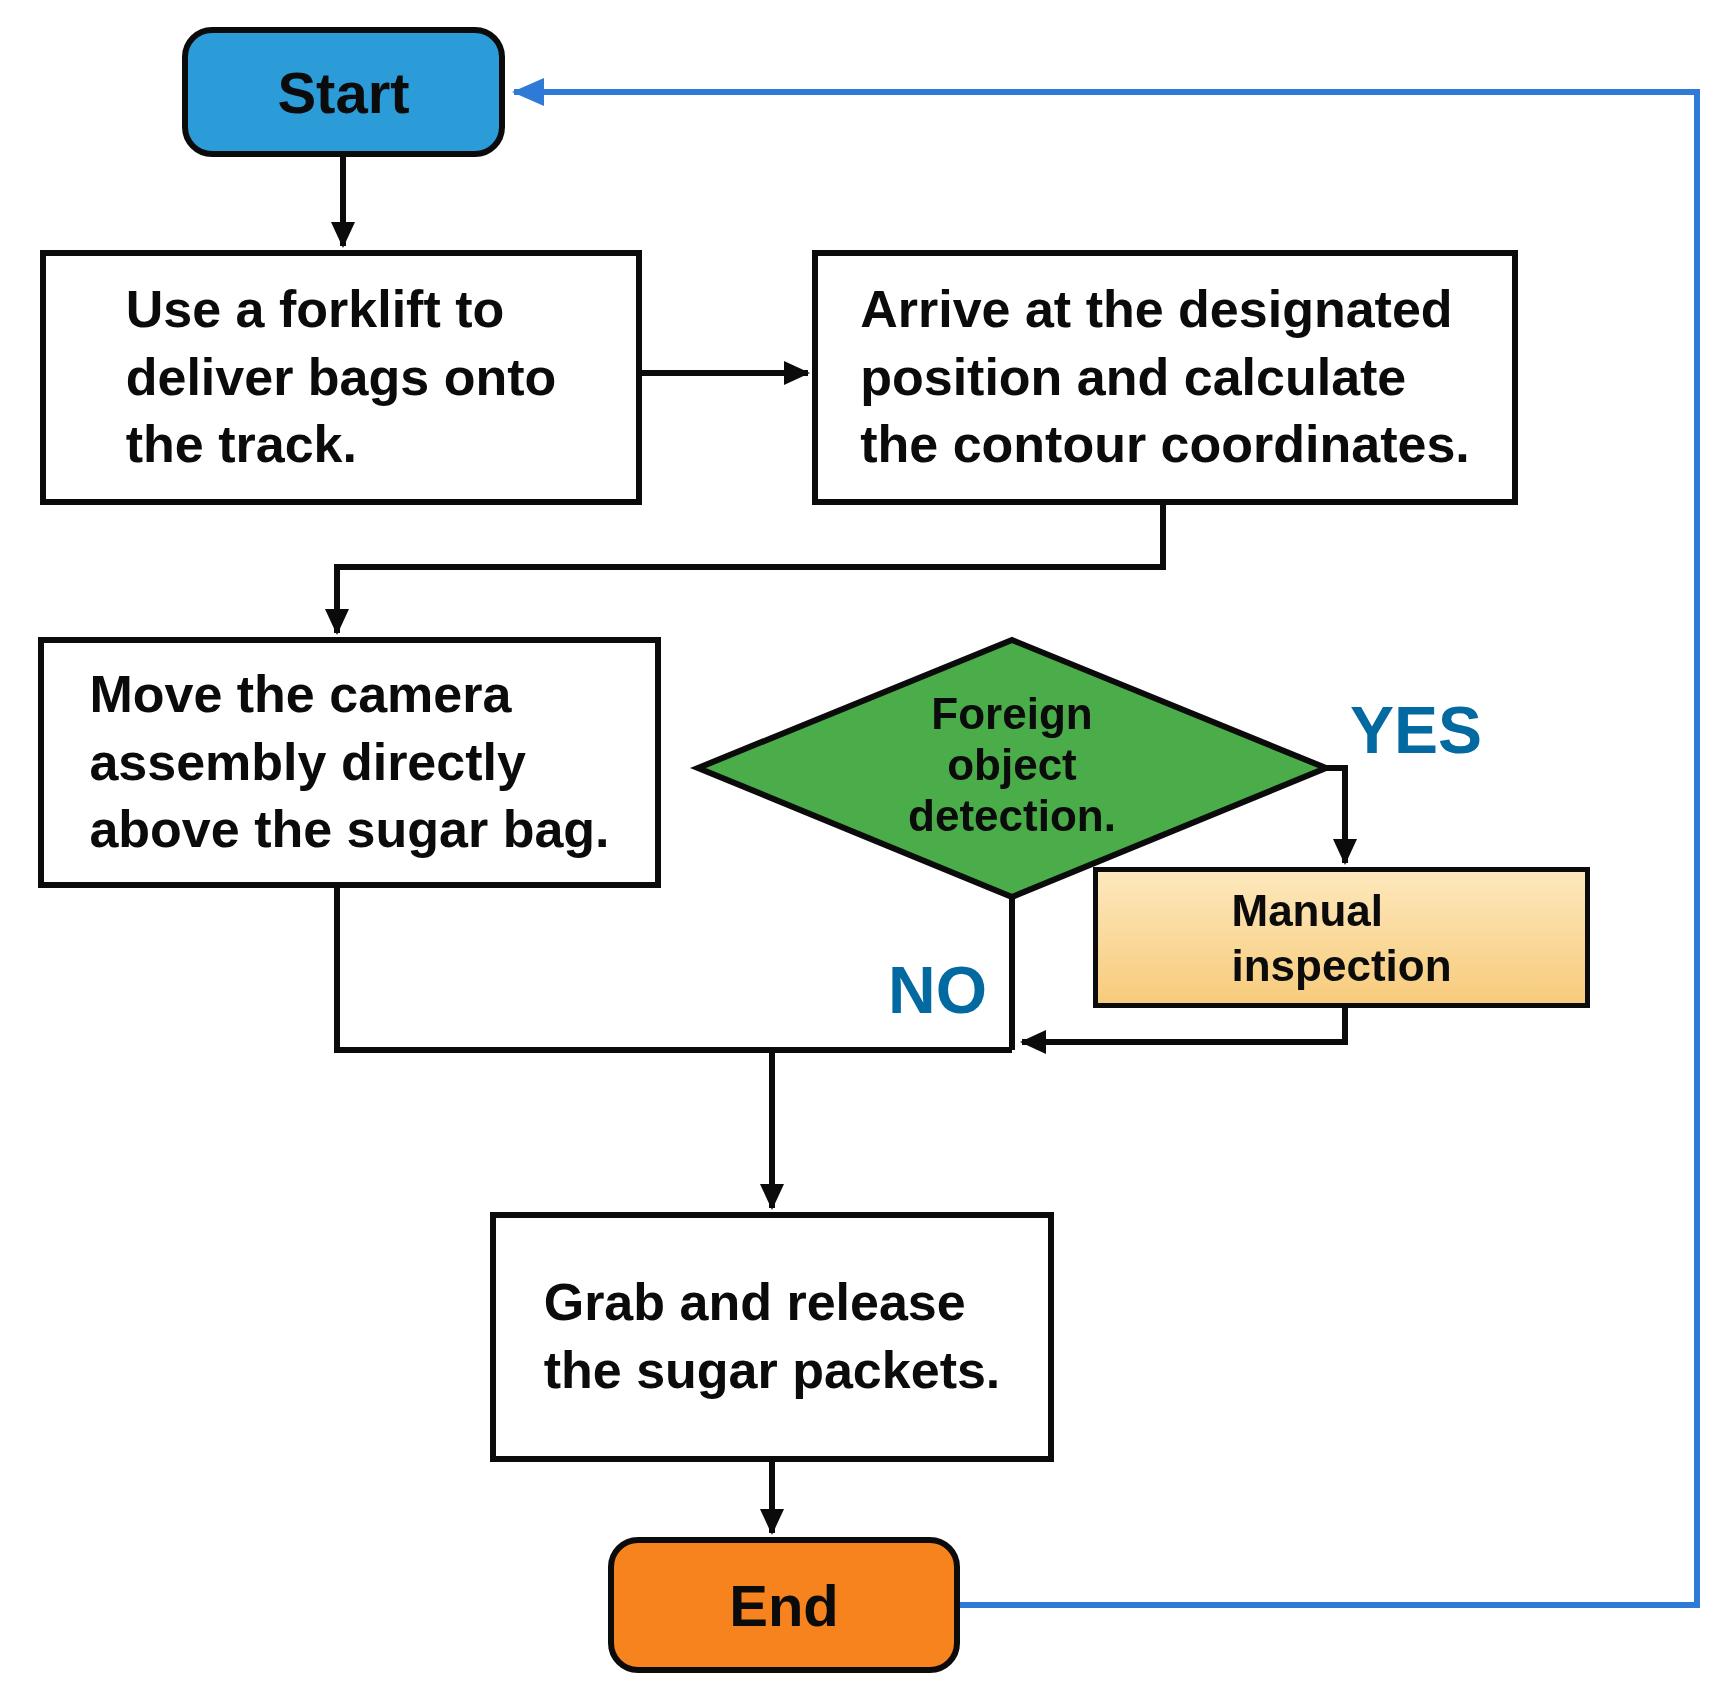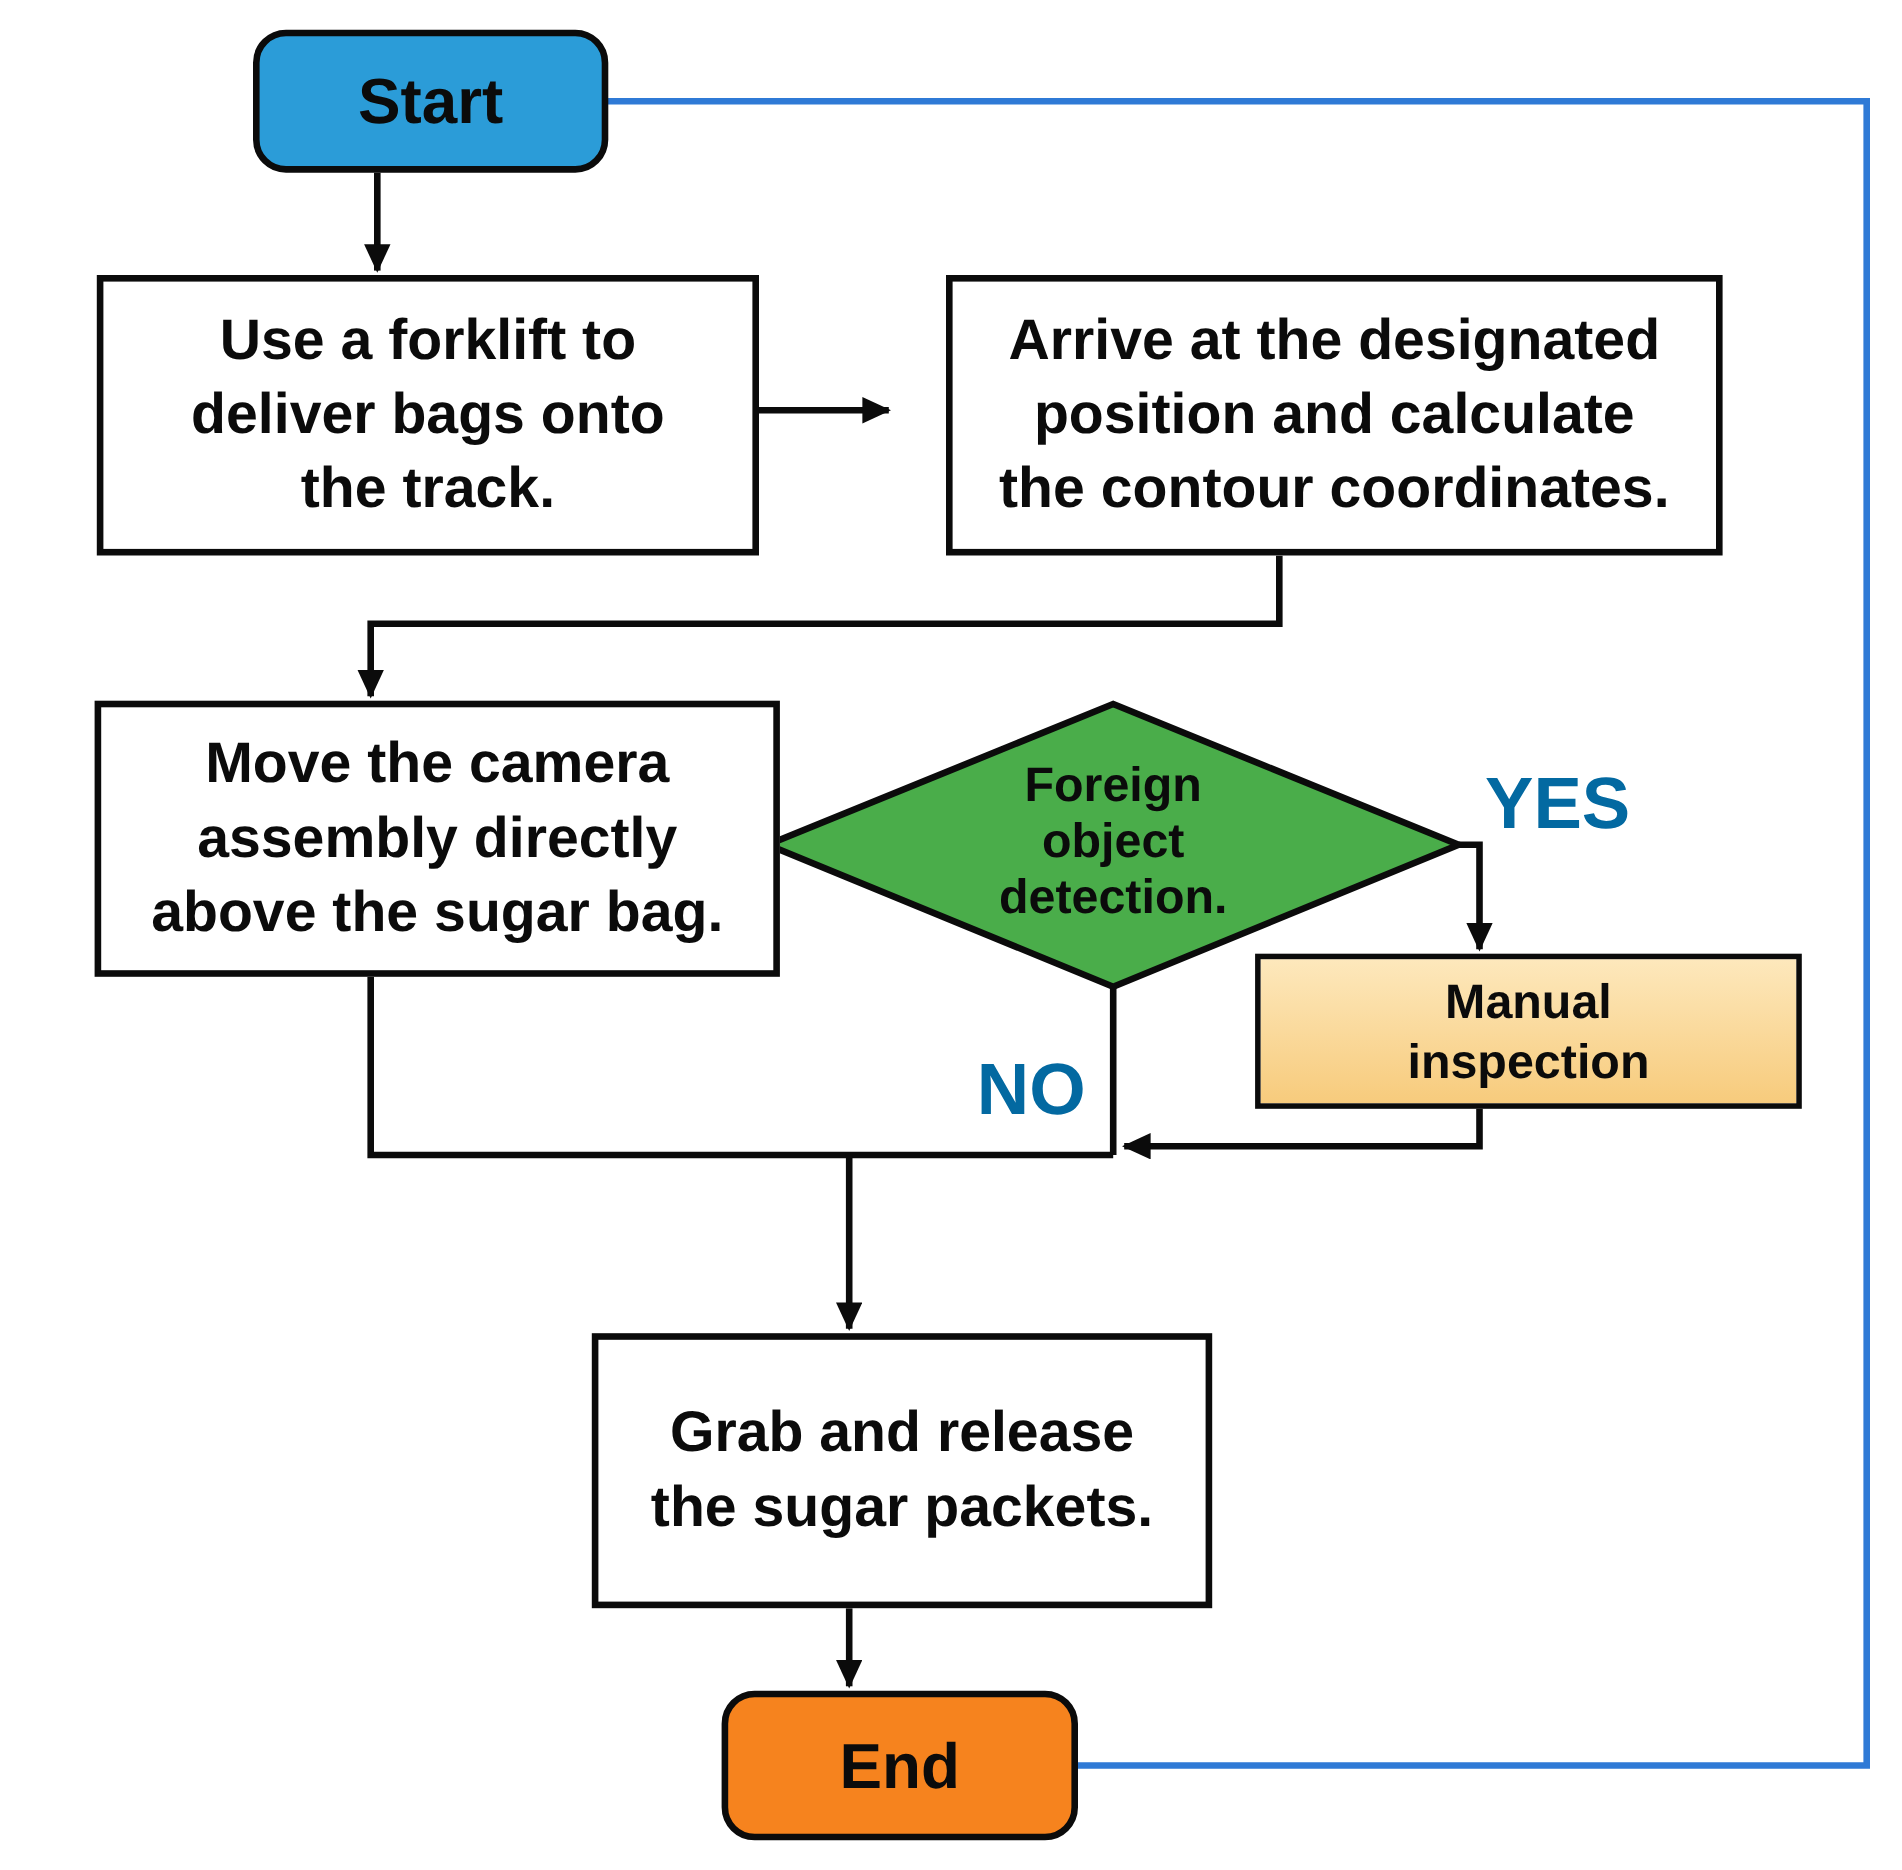--- a/index.html
+++ b/index.html
@@ -15,24 +15,22 @@
     position: absolute;
     left: 0; top: 0;
     width: 1729px; height: 1700px;
   }
   .node {
     position: absolute;
     box-sizing: border-box;
     display: flex;
     align-items: center;
     justify-content: center;
-    text-align: center;
     font-weight: bold;
     color: #0b0b0b;
-    margin-left: 48px;
   }
   .lbl { white-space: pre; display: block; }
   .process {
     background: #ffffff;
     border: 6px solid #0b0b0b;
     font-size: 52px;
     line-height: 1.30;
   }
   .terminal {
     border: 6px solid #0b0b0b;
@@ -125,20 +123,20 @@
   <div class="node" id="node-manual" style="left: 1093px; top: 867px; width: 497px; height: 141px; --g1: #fde8bc; --g2: #f7cb7c;">
     <span class="lbl">Manual
 inspection</span>
   </div>
 
   <div class="node process" id="node-grab" style="left:490px; top:1212px; width:564px; height:250px;">
     <span class="lbl">Grab and release
 the sugar packets.</span>
   </div>
 
-  <div class="node terminal" id="node-end" style="left: 608px; top: 1537px; width: 324px; height: 136px; background: rgb(246, 131, 30);">
+  <div class="node terminal" id="node-end" style="left: 608px; top: 1537px; width: 352px; height: 136px; background: rgb(246, 131, 30);">
     <span class="lbl">End</span>
   </div>
 
   <div class="edge-label" style="left:1350px; top:692px;">YES</div>
   <div class="edge-label" style="left:888px; top:952px;">NO</div>
 
 </div>
 
 </body></html>

